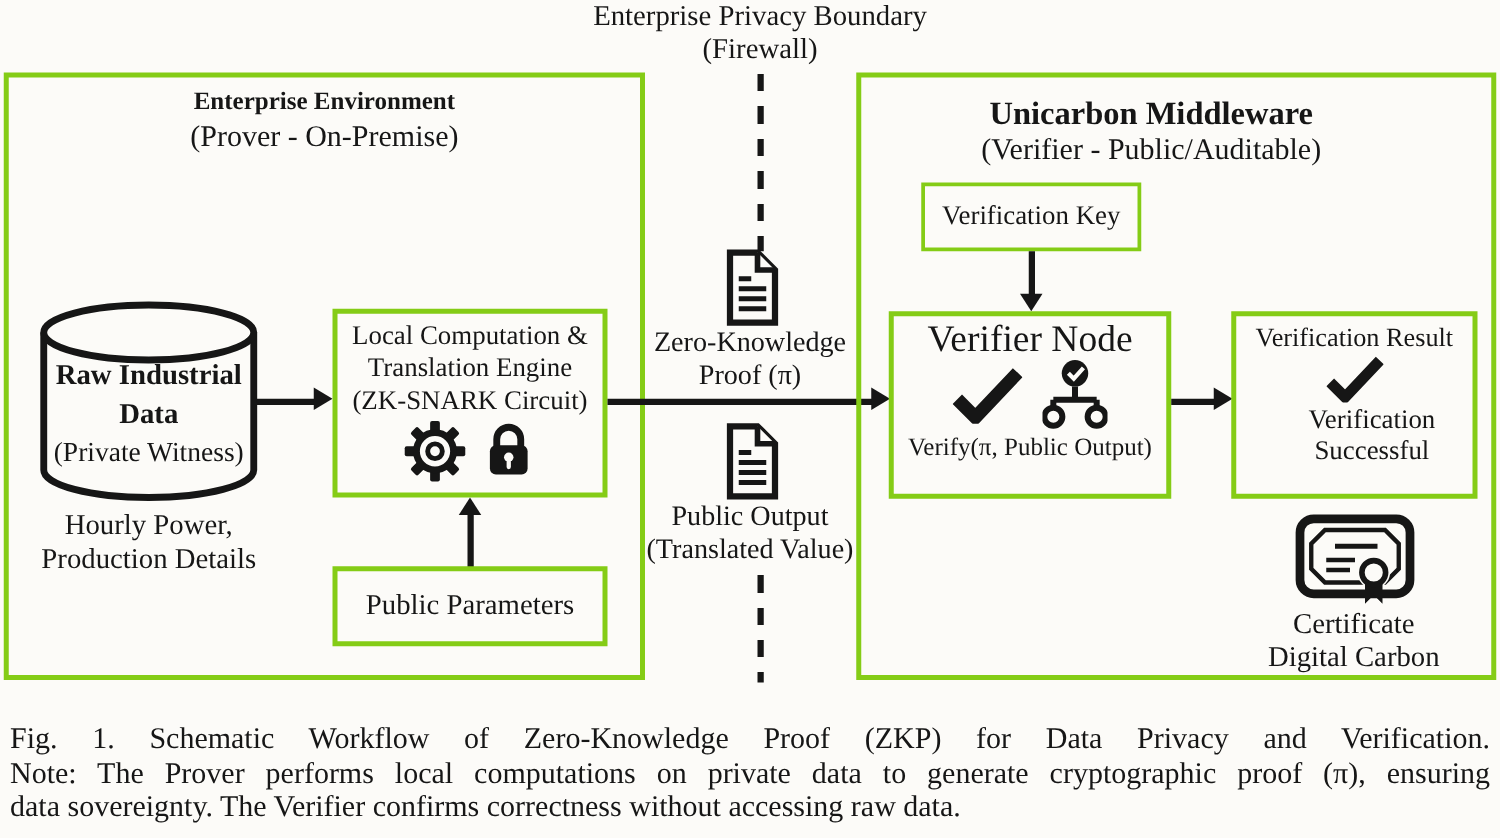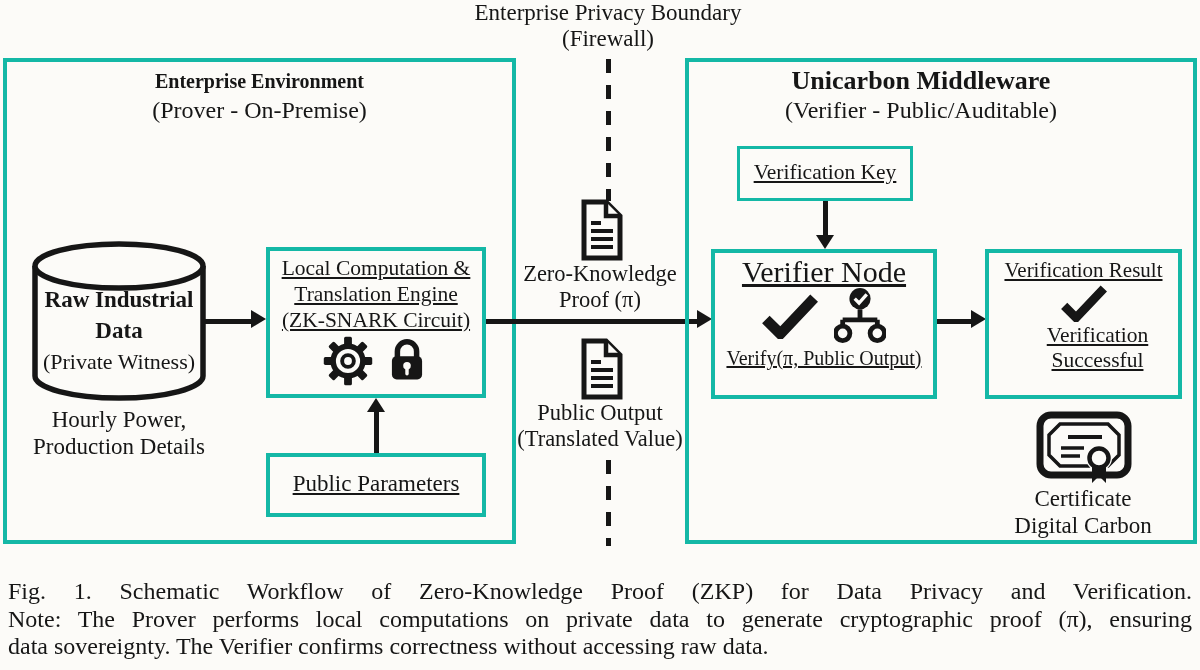--- a/index.html
+++ b/index.html
@@ -1,20 +1,20 @@
 <!DOCTYPE html>
 <html><head>
 <meta charset="utf-8">
 <style>
   html,body{margin:0;padding:0;background:#fcfbf8;}
   .stage{position:relative;width:1200px;height:670px;background:#fcfbf8;overflow:hidden;
          font-family:"Liberation Serif",serif;color:#161616;}
   .abs{position:absolute;}
   .tc{text-align:center;}
-  .box{position:absolute;border:4px solid #14b8a6;box-sizing:border-box;background:transparent;text-decoration:underline;}
+  .box{position:absolute;border:4px solid #84cc16;box-sizing:border-box;background:transparent;}
   .thin{border-width:3.5px;}
   .bold{font-weight:bold;}
   .hline{position:absolute;height:4.5px;background:#161616;}
   .vline{position:absolute;width:4.5px;background:#161616;}
   .dash{position:absolute;width:4.5px;
         background:repeating-linear-gradient(to bottom,#161616 0 14px,transparent 14px 26px);}
   .ah-r{position:absolute;width:0;height:0;border-top:9px solid transparent;
         border-bottom:9px solid transparent;border-left:15px solid #161616;}
   .ah-u{position:absolute;width:0;height:0;border-left:9px solid transparent;
         border-right:9px solid transparent;border-bottom:14px solid #161616;}
@@ -122,21 +122,21 @@
     <line x1="14" y1="40" x2="36" y2="40" stroke="#161616" stroke-width="4"></line>
     <line x1="14" y1="48" x2="36" y2="48" stroke="#161616" stroke-width="4"></line>
   </svg>
   <div class="abs tc" style="left:492px;top:400px;width:216px;font-size:22.5px;line-height:26px;">
     <div>Public Output</div>
     <div>(Translated Value)</div>
   </div>
 
   <div class="box" style="left:685px;top:58px;width:512px;height:486px;"></div>
 
-  <div class="abs tc" style="left:685px;top:66px;width:472px;">
+  <div class="abs tc" style="left:685px;top:76px;width:472px;">
     <div class="bold" style="font-size:26px;line-height:30px;">Unicarbon Middleware</div>
     <div style="font-size:24px;line-height:28px;">(Verifier - Public/Auditable)</div>
   </div>
 
   <div class="box thin tc" style="left:737px;top:146px;width:176px;height:55px;">
     <div style="font-size:21.5px;line-height:47px;">Verification Key</div>
   </div>
 
   <div class="vline" style="left:823px;top:201px;height:35px;"></div>
   <div class="ah-d" style="left:816px;top:235px;"></div>

